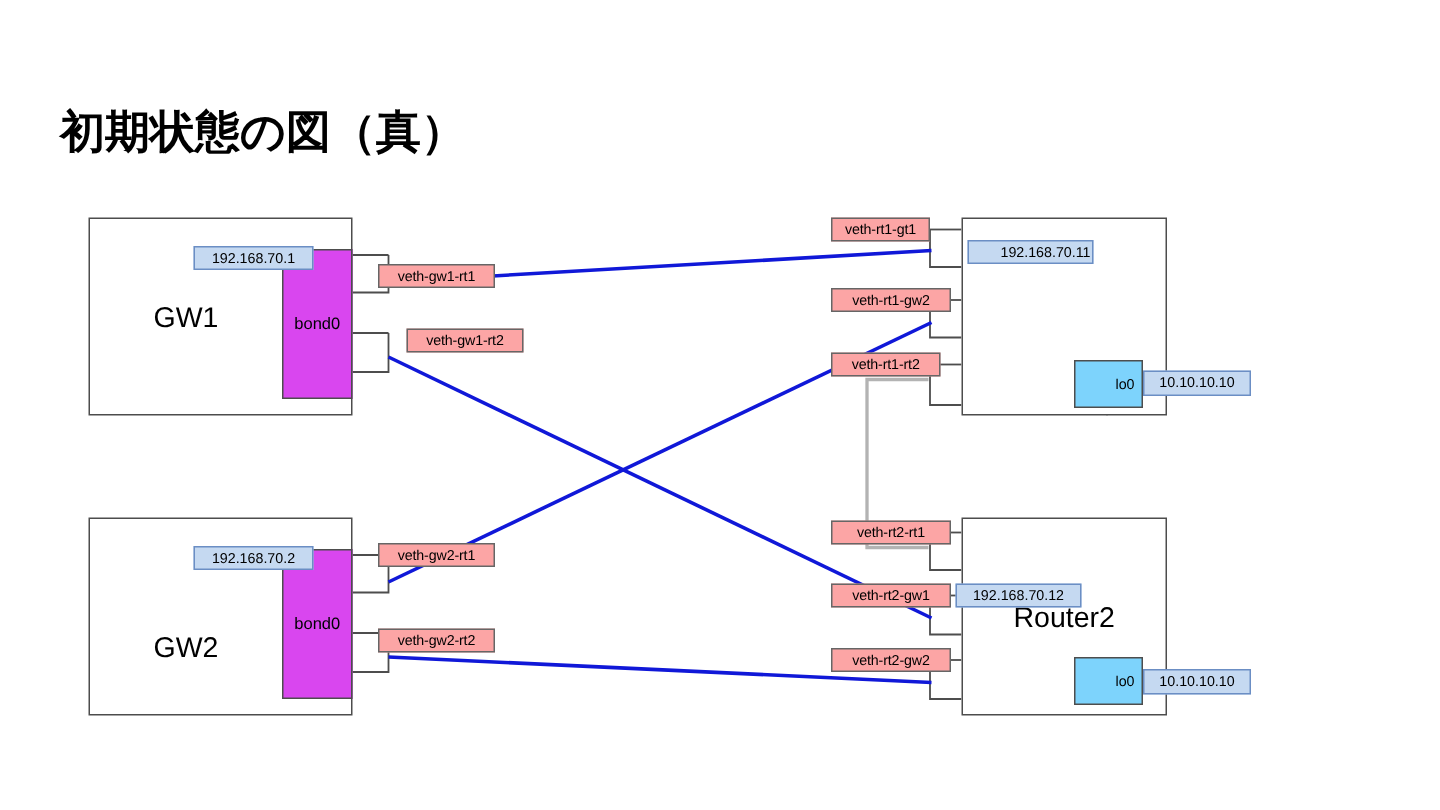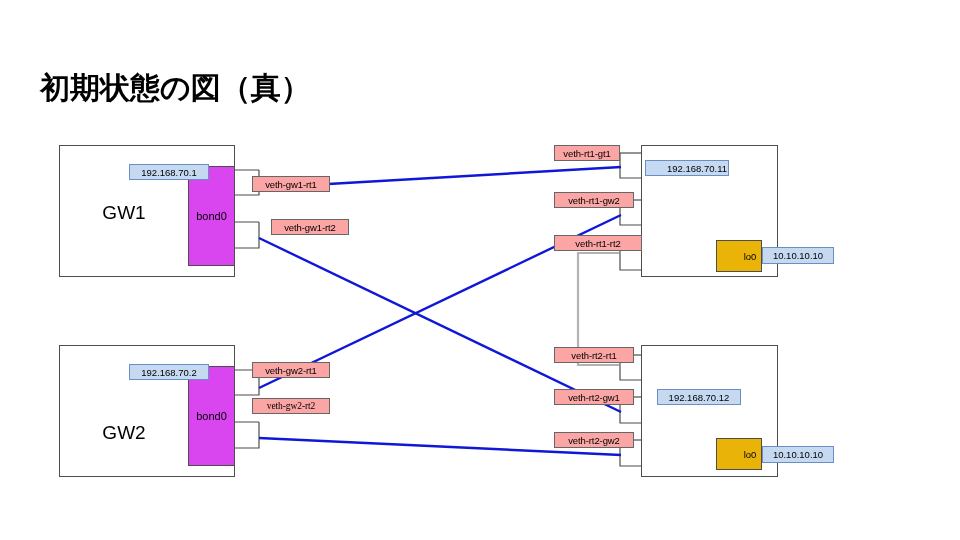--- a/index.html
+++ b/index.html
@@ -62,21 +62,21 @@
     align-items: center;
     justify-content: center;
     font-size: 11px;
     color: #000000;
   }
   
   .lo-box {
     position: absolute;
     box-sizing: border-box;
     border: 1.2px solid #4d4d4d;
-    background: #eab308;
+    background: #7dd3fc;
     display: flex;
     align-items: center;
     justify-content: center;
     font-size: 9.5px;
     color: #000000;
     padding-left: 22px;
   }
   
   .veth-box {
     position: absolute;
@@ -170,31 +170,32 @@
   <div class="bond-box" style="left:188px; top:166px; width:47px; height:100px;">bond0</div>
   <div class="ip-box" style="left:129px; top:164px; width:80px; height:16px;">192.168.70.1</div>
   <div class="veth-box" style="left:252px; top:176px; width:78px; height:16px;">veth-gw1-rt1</div>
   <div class="veth-box" style="left:252px; top:219px; width:78px; height:16px;margin-left:19px;">veth-gw1-rt2</div>
 
   <div class="host-box" style="left:59px; top:345px; width:176px; height:132px;"></div>
   <div class="host-name" style="left:59px; top:402px; width:130px;margin-top:20px;">GW2</div>
   <div class="bond-box" style="left:188px; top:366px; width:47px; height:100px;">bond0</div>
   <div class="ip-box" style="left:129px; top:364px; width:80px; height:16px;">192.168.70.2</div>
   <div class="veth-box" style="left:252px; top:362px; width:78px; height:16px;">veth-gw2-rt1</div>
-  <div class="veth-box" style="left:252px; top:398px; width:78px; height:16px;font-family:Liberation Serif, serif;">veth-gw2-rt2</div>
+  <div class="veth-box" style="left:252px; top:419px; width:78px; height:16px;">veth-gw2-rt2</div>
 
   <div class="host-box" style="left:641px; top:145px; width:137px; height:132px;"></div>
   <div class="ip-box" style="left:645px; top:160px; width:84px; height:16px;padding-left:20px;">192.168.70.11</div>
   <div class="lo-box" style="left:716px; top:240px; width:46px; height:32px;">lo0</div>
   <div class="ip-box" style="left:762px; top:247px; width:72px; height:17px;">10.10.10.10</div>
   <div class="veth-box" style="left:554px; top:145px; width:66px; height:16px;">veth-rt1-gt1</div>
   <div class="veth-box" style="left:554px; top:192px; width:80px; height:16px;">veth-rt1-gw2</div>
-  <div class="veth-box" style="left:554px; top:235px; width:88px; height:16px;">veth-rt1-rt2</div>
+  <div class="veth-box" style="left:554px; top:235px; width:73px; height:16px;">veth-rt1-rt2</div>
 
   <div class="host-box" style="left:641px; top:345px; width:137px; height:132px;"></div>
-  <div class="ip-box" style="left:637px; top:389px; width:84px; height:16px;margin-left:20px;">192.168.70.12</div>
+  <div class="host-name" style="left:641px; top:402px; width:137px;">Router2</div>
+  <div class="ip-box" style="left:637px; top:389px; width:84px; height:16px;">192.168.70.12</div>
   <div class="lo-box" style="left:716px; top:438px; width:46px; height:32px;">lo0</div>
   <div class="ip-box" style="left:762px; top:446px; width:72px; height:17px;">10.10.10.10</div>
   <div class="veth-box" style="left:554px; top:347px; width:80px; height:16px;">veth-rt2-rt1</div>
   <div class="veth-box" style="left:554px; top:389px; width:80px; height:16px;">veth-rt2-gw1</div>
   <div class="veth-box" style="left:554px; top:432px; width:80px; height:16px;">veth-rt2-gw2</div>
 
 </div>
 
 </body></html>

